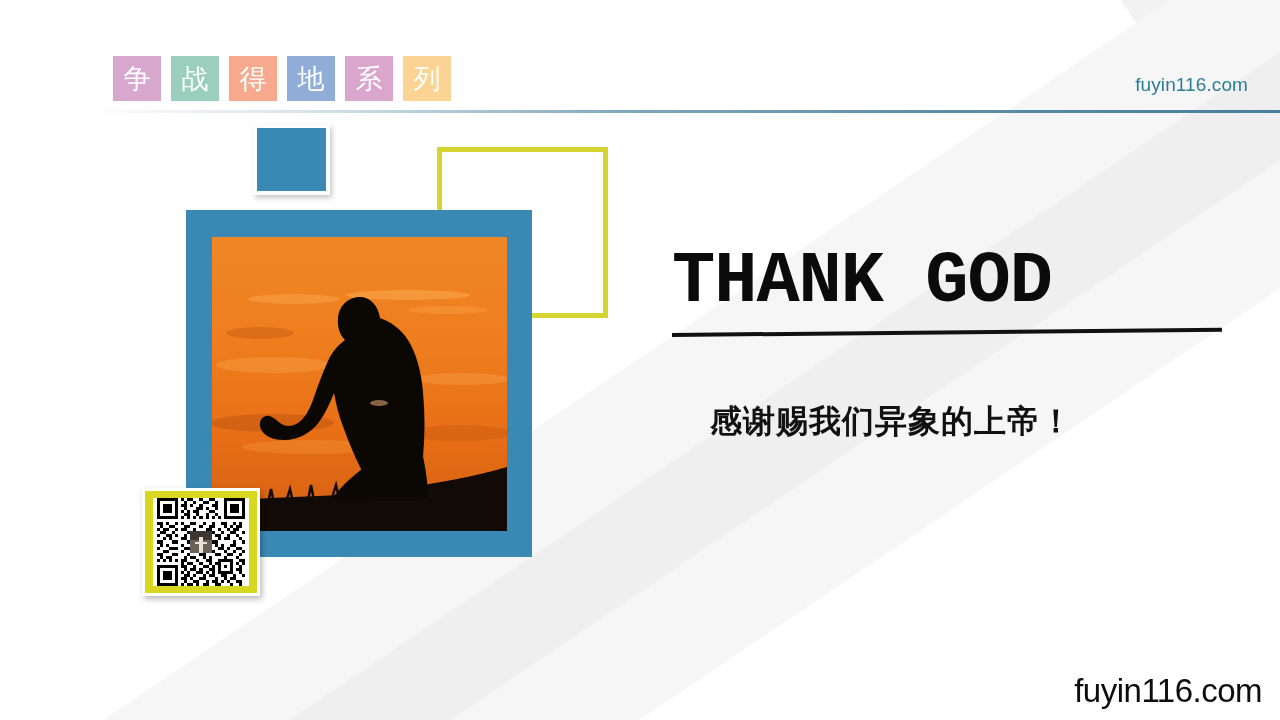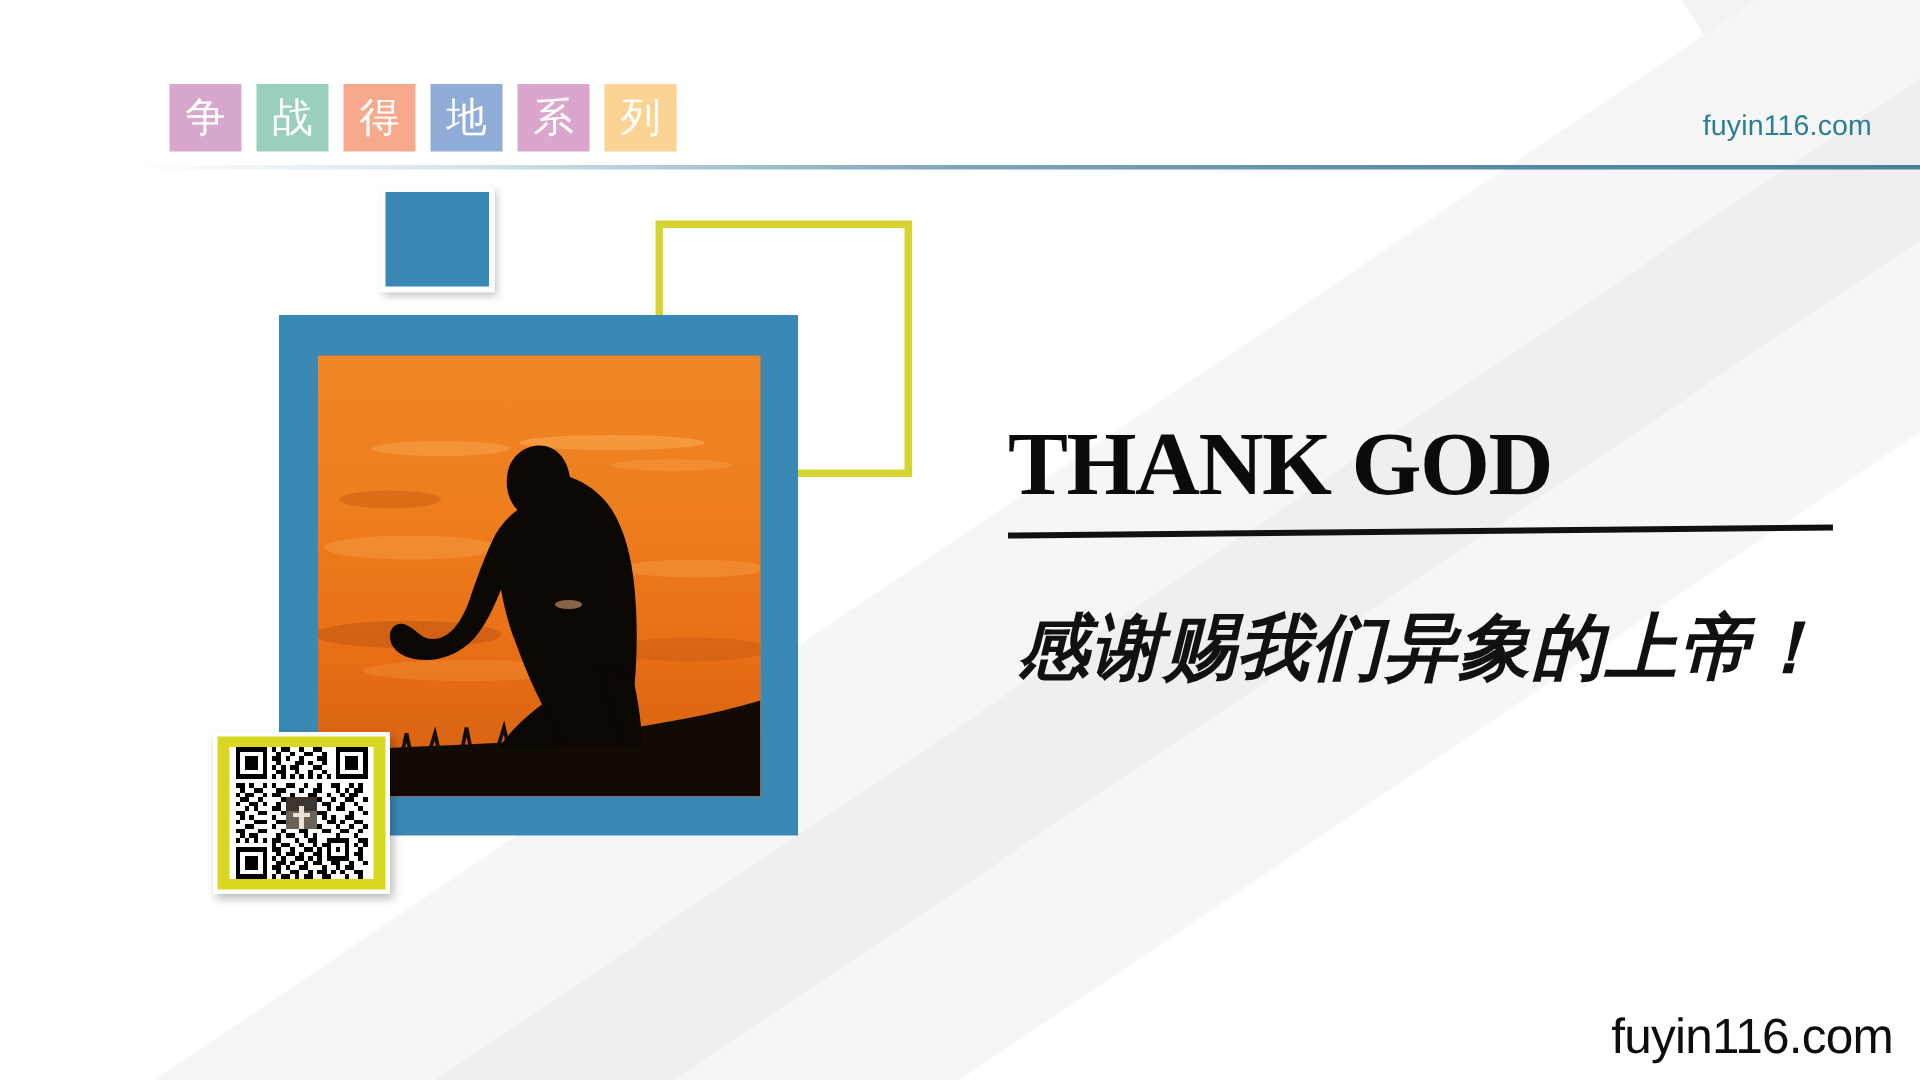--- a/index.html
+++ b/index.html
@@ -103,32 +103,31 @@
     background:#ffffff; padding:3px;
     box-shadow:2px 3px 6px rgba(0,0,0,0.28); z-index:30;
   }
   .qr-yellow{ width:100%; height:100%; background:#d8d722; padding:7px 8px; }
   .qr-inner{ width:100%; height:100%; background:#ffffff; position:relative; }
   .qr-inner svg{ display:block; width:100%; height:100%; }
 
   
   .title-block{ position:absolute; left:672px; top:248px; z-index:20; }
   .main-title{
-    font-size:60px; font-weight:bold; color:#0b0b0b;
+    font-size:72px; font-weight:bold; color:#0b0b0b;
     letter-spacing:-1px; line-height:.96; white-space:nowrap;
-    font-family:Liberation Serif, serif;
-    margin-top:33px;
+    font-family:Liberation Mono, monospace;
   }
   .title-rule{
     width:550px; height:4px; background:#111111;
     margin-top:16px; transform:rotate(-0.55deg); transform-origin:left center;
   }
   .subtitle{
-    position:absolute; left:678px; top:400px; z-index:20;
-    font-size:48px; font-weight:bold; font-style:italic;
+    position:absolute; left:710px; top:400px; z-index:20;
+    font-size:32px; font-weight:bold; 
     color:#111111; white-space:nowrap; letter-spacing:1px;
     font-family:"DejaVu Sans","Liberation Sans",sans-serif;
   }
 
   .site-bottom{
     position:absolute; right:18px; bottom:10px; z-index:20;
     font-size:33px; color:#0d0d0d; letter-spacing:-.5px;
   }
 </style>
 </head>

